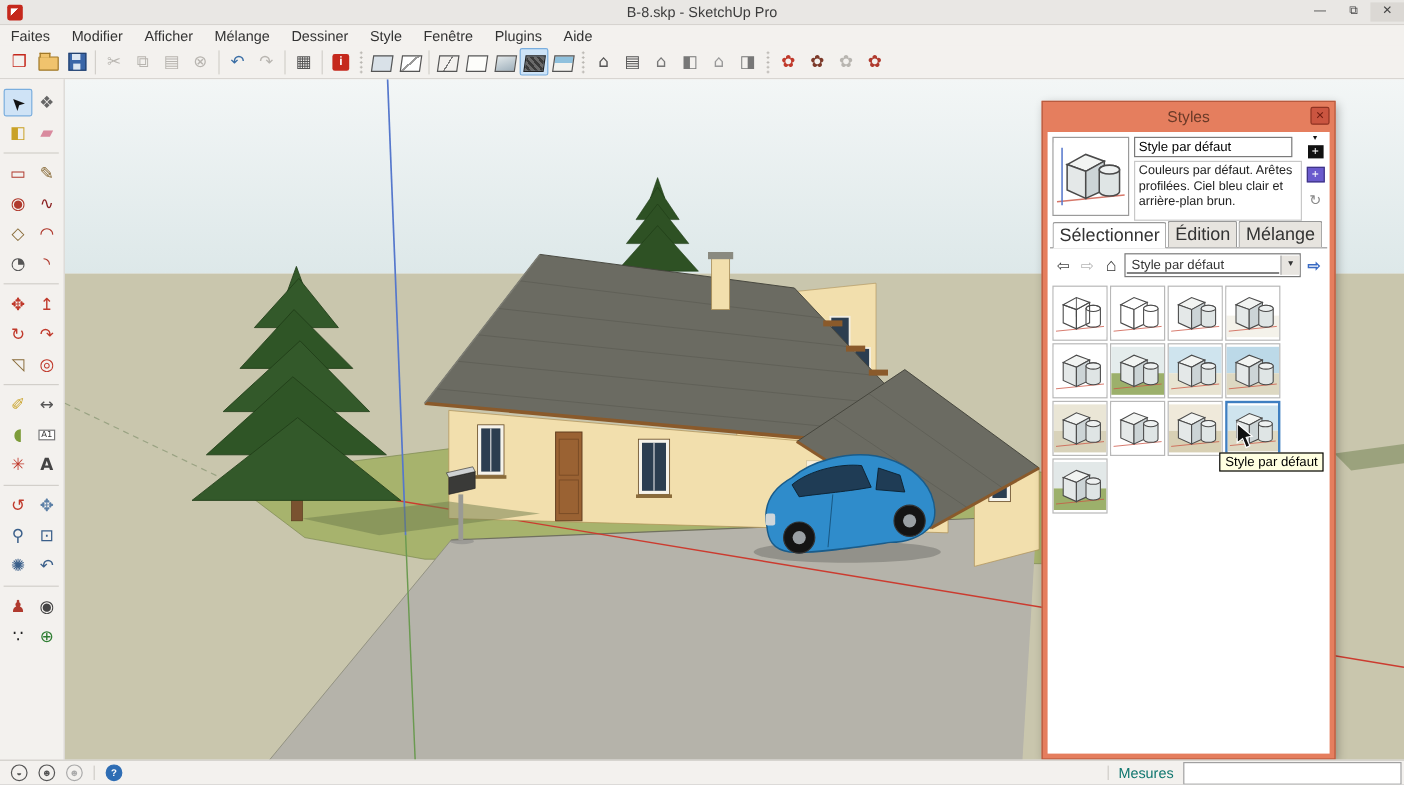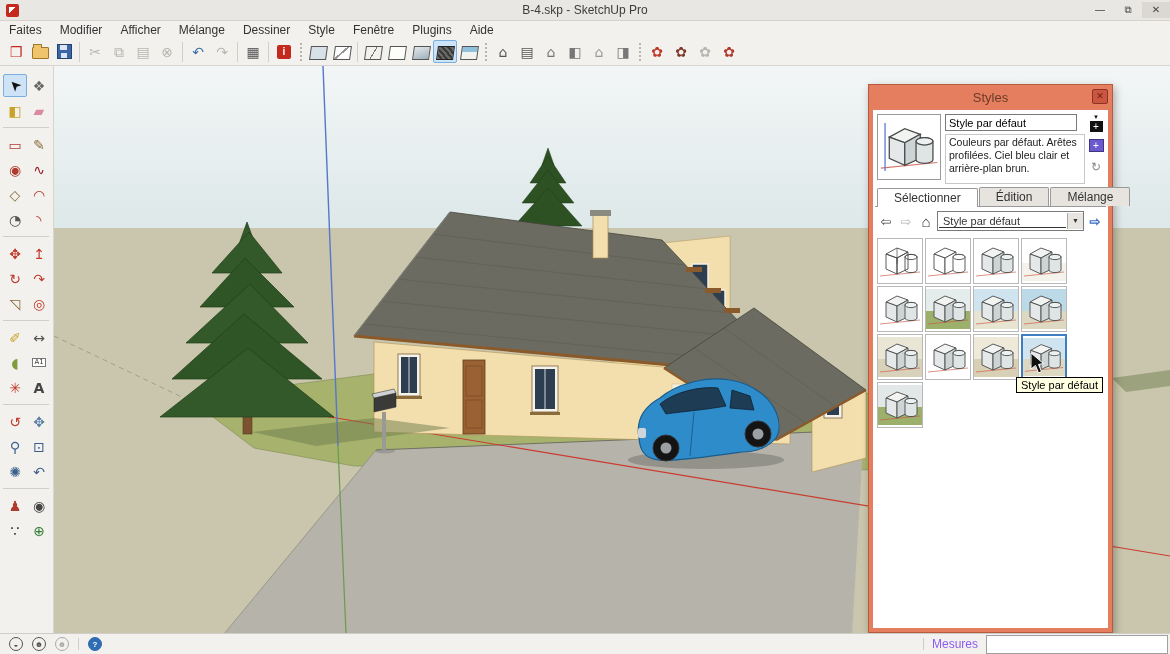--- a/index.html
+++ b/index.html
@@ -73,21 +73,21 @@
   .sp-name{position:absolute;left:72px;top:4px;width:132px;height:17px;box-sizing:border-box;border:1px solid #7a7a7a;
            font-size:11px;font-family:"Liberation Sans",sans-serif;padding:1px 3px;}
   .sp-desc{position:absolute;left:72px;top:24px;width:132px;height:46px;border:1px solid #c8c8c8;font-size:10.5px;
            line-height:1.25;padding:1px 3px;color:#222;}
   .sp-side{position:absolute;right:1px;top:4px;width:22px;display:flex;flex-direction:column;gap:4px;align-items:center;}
   .sp-side button{width:18px;height:18px;padding:0;border:none;background:none;font-size:12px;line-height:1;}
   .sq-add{display:inline-block;width:13px;height:11px;background:#111;color:#fff;font-size:10px;line-height:11px;}
   .caret{display:block;font-size:6px;line-height:5px;color:#111;}
   .sq-dup{display:inline-block;width:13px;height:11px;background:#6a5acd;color:#fff;font-size:10px;line-height:11px;border:1px solid #3f3585;}
   .sp-tabs{position:absolute;left:2px;right:2px;top:76px;height:20px;border-bottom:1px solid #999;display:flex;align-items:flex-end;padding-left:2px;}
-  .sp-tab{font-size:12px;padding:2px 16px;border:1px solid #999;border-bottom:none;background:#e7e4df;color:#333;
+  .sp-tab{font-size:15px;padding:2px 5px;border:1px solid #999;border-bottom:none;background:#e7e4df;color:#333;
           border-radius:2px 2px 0 0;margin-right:1px;}
   .sp-tab.active{background:#fff;position:relative;top:1px;}
   .sp-nav{position:absolute;left:4px;right:4px;top:100px;height:22px;display:flex;align-items:center;gap:2px;}
   .nav-btn{width:18px;height:18px;border:none;background:none;font-size:13px;line-height:1;padding:0;}
   .sp-dd{flex:1;height:18px;border:1px solid #7a7a7a;background:#fff;display:flex;align-items:center;font-size:11px;}
   .sp-dd .val{flex:1;padding-left:4px;border-bottom:1px solid #333;margin:0 1px;}
   .sp-dd .dda{width:15px;height:16px;background:#e8e5e0;border-left:1px solid #aaa;font-size:7px;text-align:center;line-height:16px;}
   .sp-grid{position:absolute;left:4px;top:128px;display:grid;grid-template-columns:repeat(4,46px);gap:2px;}
   .thumb-cell{width:46px;height:46px;border:1px solid #b8b8b8;box-sizing:border-box;background:#fff;position:relative;}
   .thumb-cell svg{width:100%;height:100%;display:block;}
@@ -99,31 +99,31 @@
   
   .statusbar{position:absolute;left:0;bottom:0;width:100%;height:20px;background:#f3f1ee;border-top:1px solid #cfcdc8;
              display:flex;align-items:center;font-size:12px;}
   .sb-ico{width:14px;height:14px;border-radius:50%;margin-left:9px;flex:none;border:1.5px solid #555;
           display:flex;align-items:center;justify-content:center;font-size:8px;color:#555;box-sizing:border-box;}
   .sb-ico.dim{border-color:#aaa;color:#aaa;}
   .sb-ico.help{background:#2e6db4;border-color:#2e6db4;color:#fff;font-weight:bold;}
   .sb-sep{width:1px;height:12px;background:#cfcdc8;margin-left:9px;}
   .sb-msg{margin-left:12px;color:#222;}
   .sb-right{margin-left:auto;display:flex;align-items:center;}
-  .sb-measure-label{margin:0 8px 0 8px;color:#8b5cf6;}
+  .sb-measure-label{margin:0 8px 0 8px;color:#0f766e;}
   .sb-measure{width:176px;height:15px;border:1px solid #a0a0a0;background:#fff;margin-right:2px;font-size:11px;}
 </style>
 </head>
 <body>
 
 <div id="app">
 
   <div class="titlebar">
     <span class="logo"></span>
-    <span class="win-title">B-4.skp - SketchUp Pro</span>
+    <span class="win-title">B-8.skp - SketchUp Pro</span>
     <span class="win-btns">
       <span class="win-btn">—</span>
       <span class="win-btn">⧉</span>
       <span class="win-btn close">✕</span>
     </span>
   </div>
 
   <div class="menubar" id="menubar">
       <div class="menu-item">Faites</div>
       <div class="menu-item">Modifier</div>

